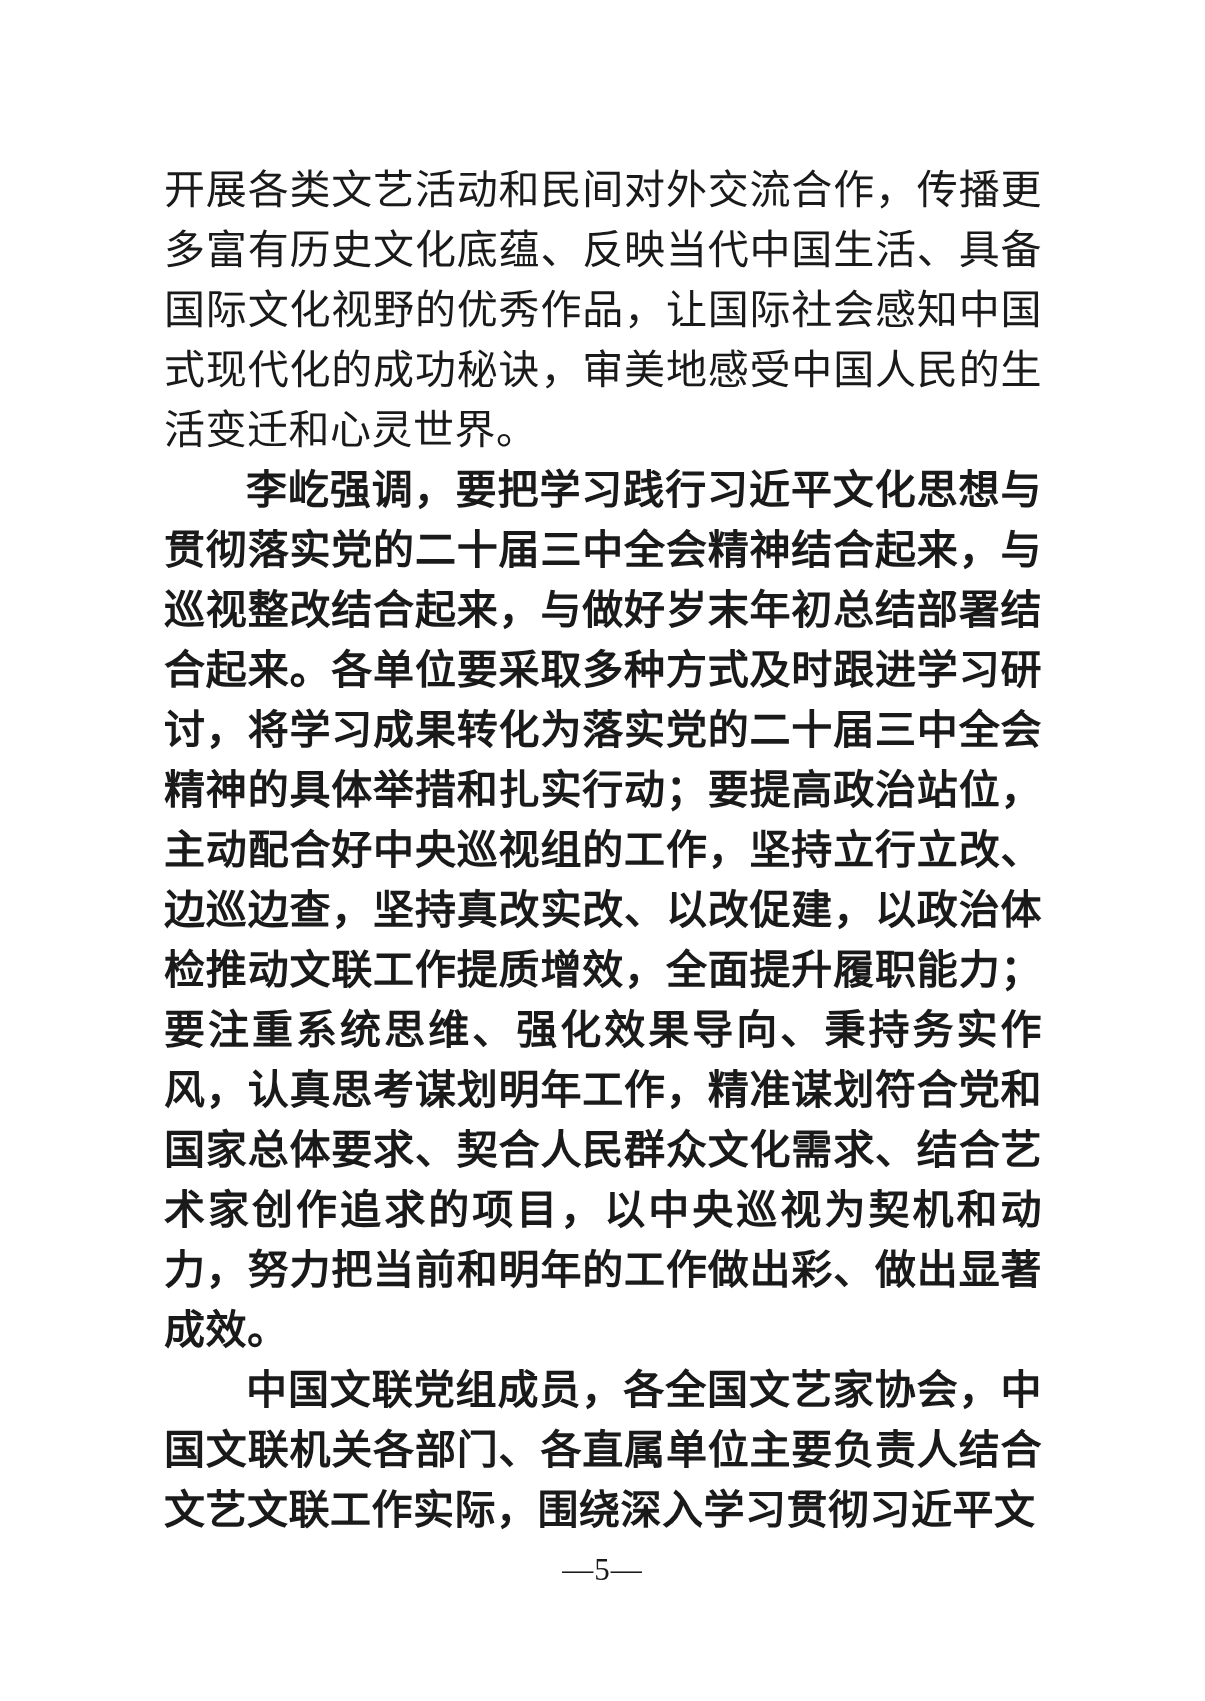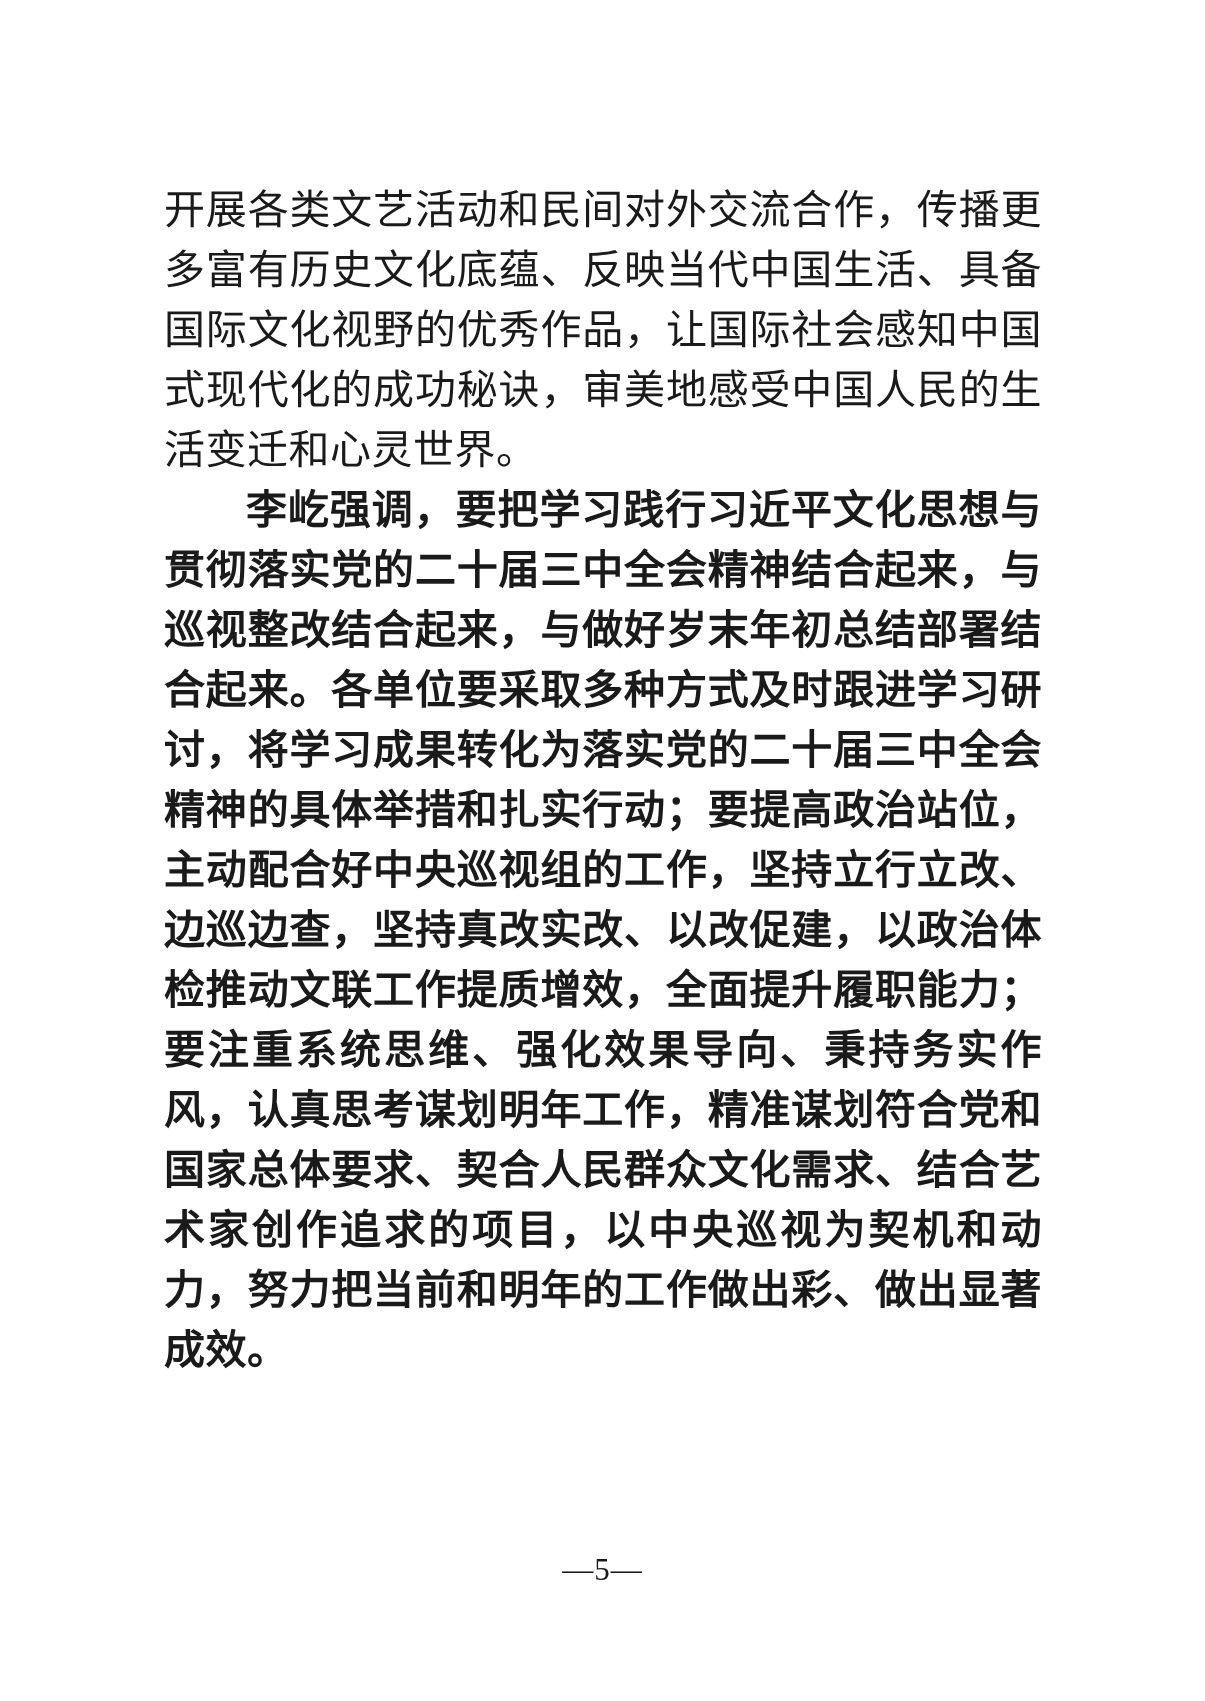--- a/index.html
+++ b/index.html
@@ -12,21 +12,21 @@
     width: 1205px;
     height: 1701px;
     margin: 0 auto;
     background: #ffffff;
     overflow: hidden;
     font-family: "Liberation Serif", "DejaVu Serif", serif;
   }
   .content {
     position: absolute;
     left: 164px;
-    top: 180px;
+    top: 160px;
     width: 878px;
   }
   .content p {
     margin: 0;
     padding: 0;
     font-size: 41px;
     line-height: 60px;
     letter-spacing: 0.5px;
     color: #1a1a1a;
     text-align: justify;
@@ -49,15 +49,16 @@
     letter-spacing: 1px;
   }
 </style>
 </head>
 <body>
 
 <div class="page">
   <div class="content">
     <p>开展各类文艺活动和民间对外交流合作，传播更多富有历史文化底蕴、反映当代中国生活、具备国际文化视野的优秀作品，让国际社会感知中国式现代化的成功秘诀，审美地感受中国人民的生活变迁和心灵世界。</p>
     <p class="indent">李屹强调，要把学习践行习近平文化思想与贯彻落实党的二十届三中全会精神结合起来，与巡视整改结合起来，与做好岁末年初总结部署结合起来。各单位要采取多种方式及时跟进学习研讨，将学习成果转化为落实党的二十届三中全会精神的具体举措和扎实行动；要提高政治站位，主动配合好中央巡视组的工作，坚持立行立改、边巡边查，坚持真改实改、以改促建，以政治体检推动文联工作提质增效，全面提升履职能力；要注重系统思维、强化效果导向、秉持务实作风，认真思考谋划明年工作，精准谋划符合党和国家总体要求、契合人民群众文化需求、结合艺术家创作追求的项目，以中央巡视为契机和动力，努力把当前和明年的工作做出彩、做出显著成效。</p>
+    <p class="indent">中国文联党组成员，各全国文艺家协会，中国文联机关各部门、各直属单位主要负责人结合文艺文联工作实际，围绕深入学习贯彻习近平文</p>
   </div>
   <div class="page-footer">—5—</div>
 </div>
 
 </body></html>

